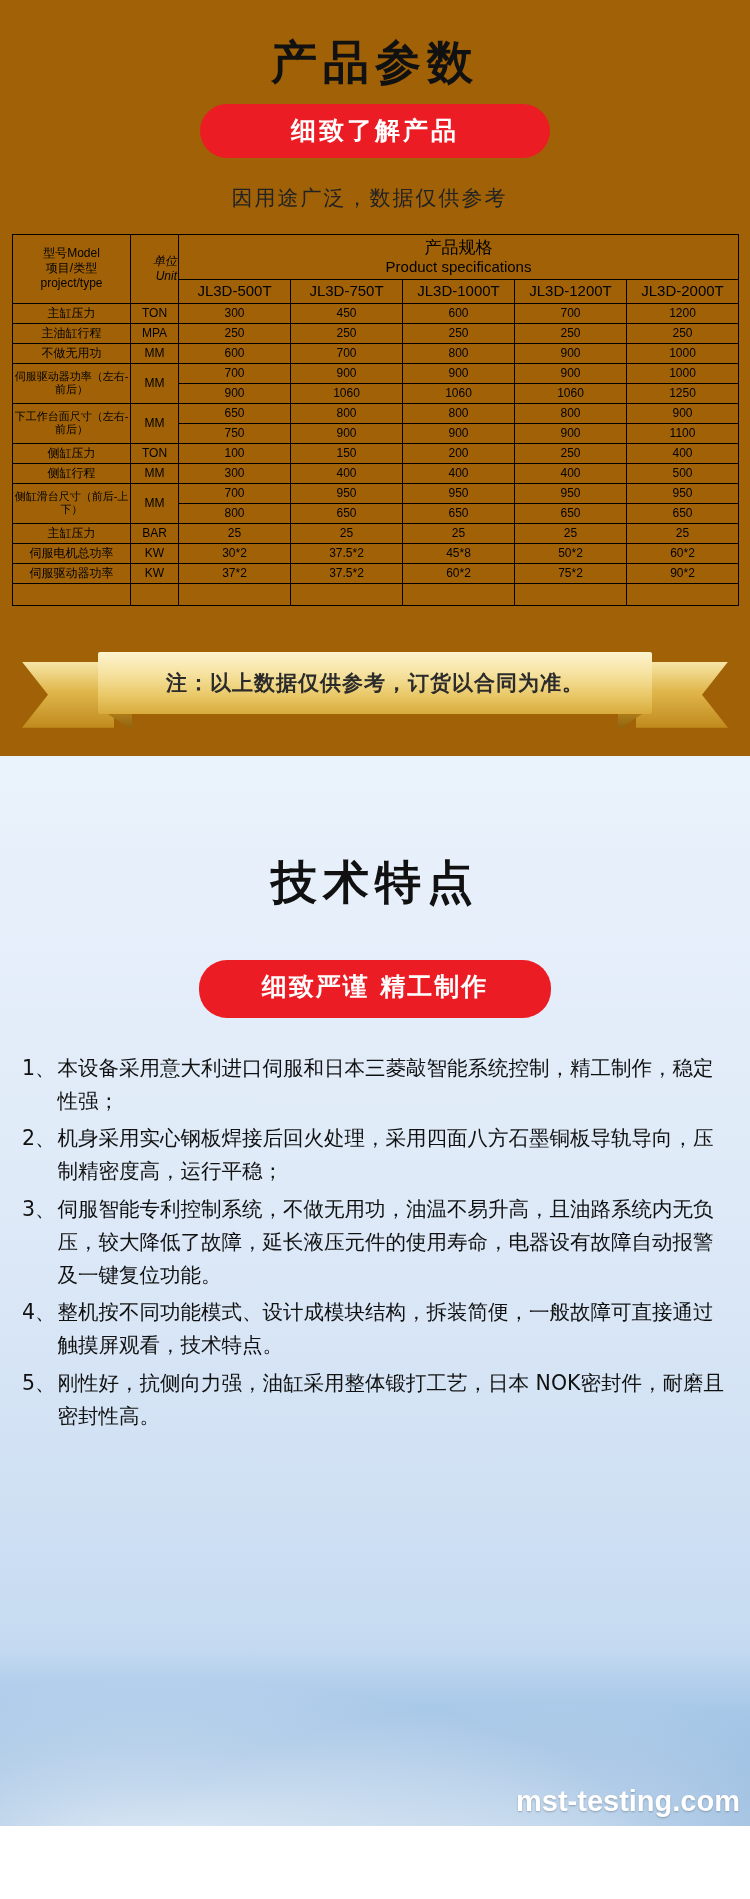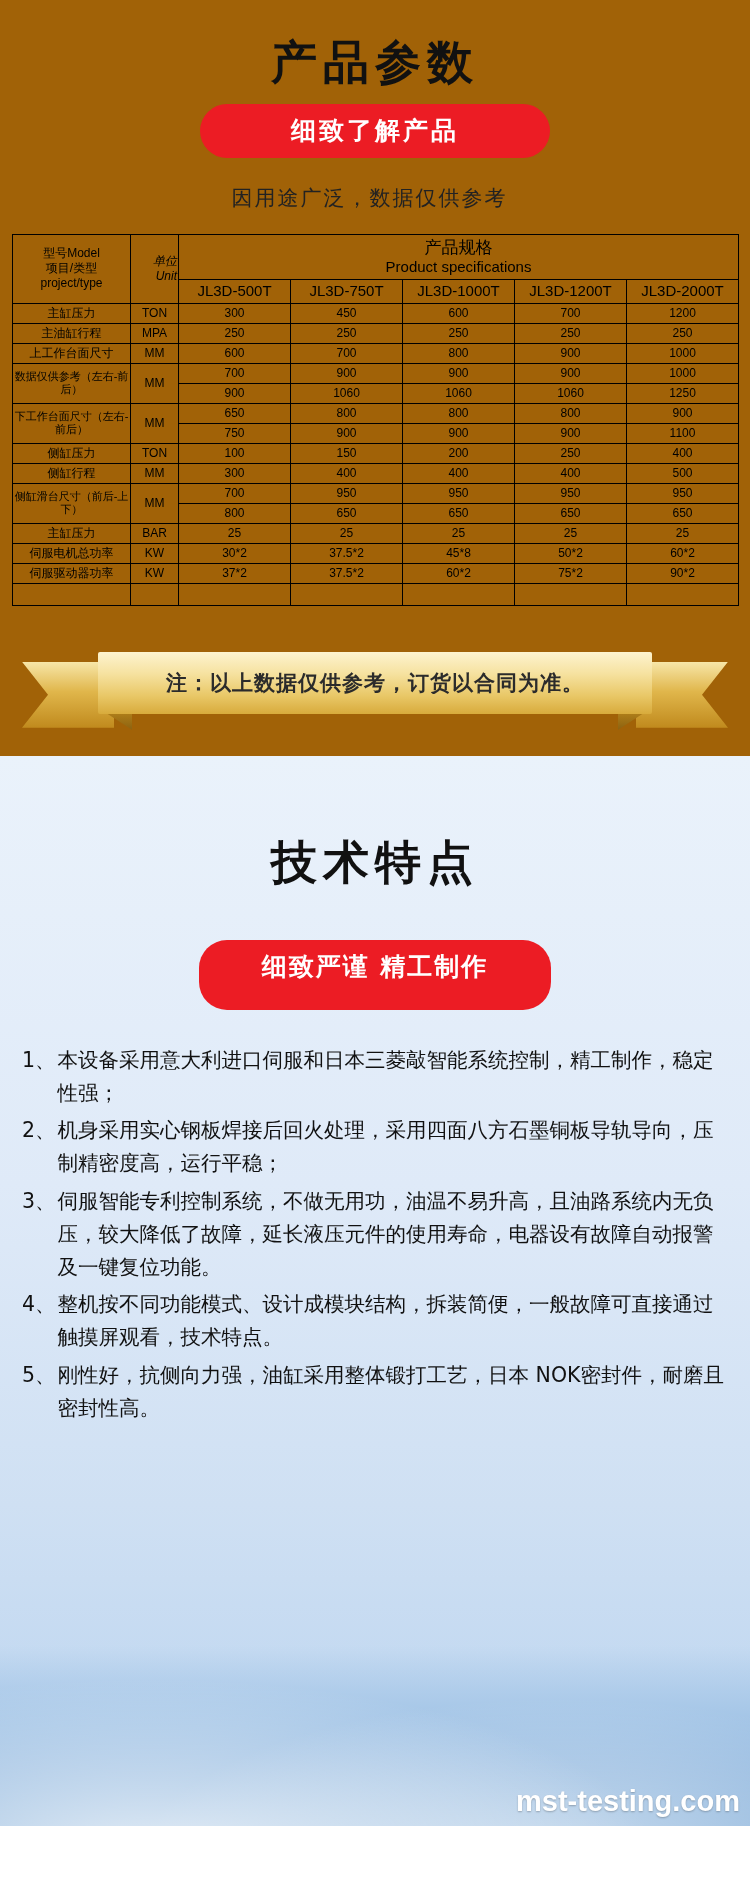--- a/index.html
+++ b/index.html
@@ -119,38 +119,38 @@
     top: 72px;
     width: 34px; height: 22px;
     background: linear-gradient(180deg,#b9861c,#8c6210);
   }
   .ribbon-fold.l { left: 98px; clip-path: polygon(0 0, 100% 0, 100% 100%); }
   .ribbon-fold.r { right: 98px; clip-path: polygon(0 0, 100% 0, 0 100%); }
 
   
   .sec-tech {
     background: linear-gradient(180deg,#eaf2fb 0%, #dfeaf8 40%, #cfe0f3 70%, #b9d3ef 100%);
-    padding: 36px 0 0 0;
+    padding: 56px 0 0 0;
     position: relative;
     min-height: 1070px;
   }
   .tech-title {
     text-align: center;
     font-family: "DejaVu Sans", sans-serif;
     font-weight: bold;
     font-size: 46px;
     letter-spacing: 6px;
     color: #111;
     margin: 40px 0 0 0;
   }
   .pill2 {
     display: block;
     margin: 46px auto 0 auto;
     width: 352px;
-    height: 70px;
+    height: 58px;
     line-height: 54px;
     border-radius: 28px;
     background: #ec1c24;
     color: #fff;
     text-align: center;
     font-size: 25px;
     font-weight: bold;
     letter-spacing: 2px;
     border: none;
     font-family: "DejaVu Sans", sans-serif;
@@ -253,31 +253,31 @@
           <tr>
             <td class="rowlabel">主油缸行程</td>
             <td class="rowlabel">MPA</td>
             <td>250</td>
             <td>250</td>
             <td>250</td>
             <td>250</td>
             <td>250</td>
           </tr>
           <tr>
-            <td class="rowlabel">上工作台面尺寸</td>
+            <td class="rowlabel">不做无用功</td>
             <td class="rowlabel">MM</td>
             <td>600</td>
             <td>700</td>
             <td>800</td>
             <td>900</td>
             <td>1000</td>
           </tr>
 
           <tr>
-            <td class="rowlabel small" rowspan="2">数据仅供参考（左右-前后）</td>
+            <td class="rowlabel small" rowspan="2">伺服驱动器功率（左右-前后）</td>
             <td class="rowlabel" rowspan="2">MM</td>
             <td>700</td>
             <td>900</td>
             <td>900</td>
             <td>900</td>
             <td>1000</td>
           </tr>
           <tr>
             <td>900</td>
             <td>1060</td>

